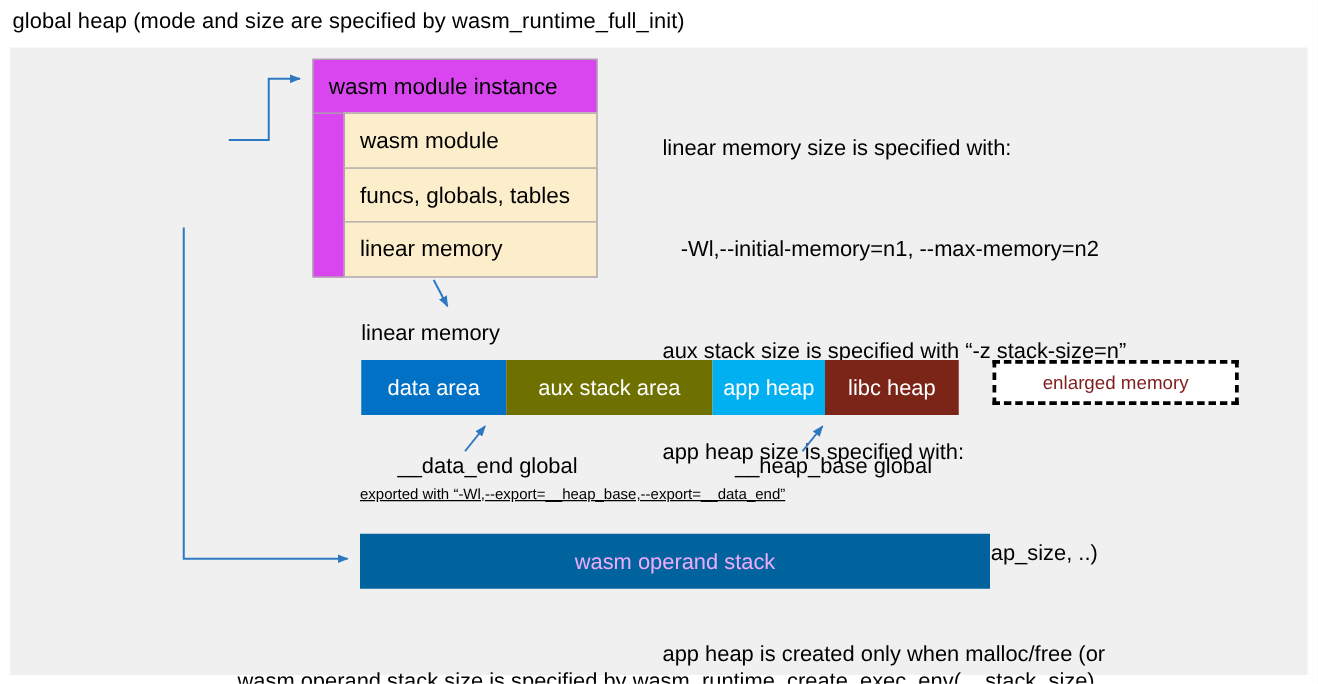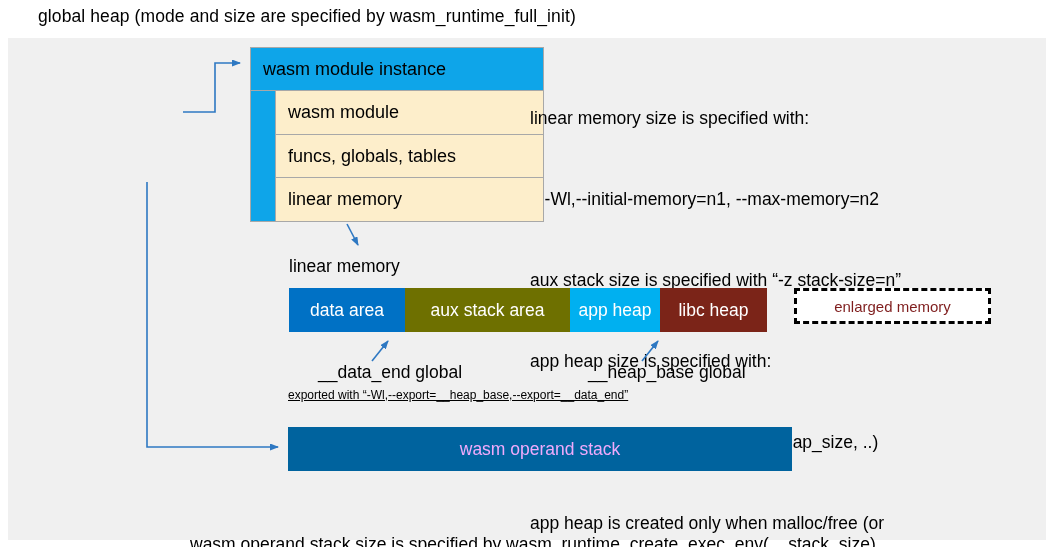--- a/index.html
+++ b/index.html
@@ -1,33 +1,33 @@
 <!DOCTYPE html>
 <html><head>
 <meta charset="utf-8">
 <style>
   html,body { margin:0; padding:0; background:#ffffff; }
   body { width:1054px; height:547px; font-family:"Liberation Sans", sans-serif; color:#000; }
   .stage { position:relative; width:1054px; height:547px; overflow:hidden; }
 
-  .title { position:absolute; left:10px; top:6px; font-size:17.5px; letter-spacing:.1px;margin-left:28px; }
+  .title { position:absolute; left:10px; top:6px; font-size:17.5px; letter-spacing:.1px; }
 
   .panel { position:absolute; left:8px; top:38px; width:1038px; height:502px; background:#f0f0f0; }
 
   .box { position:absolute; border:1px solid #a8a8a8; box-sizing:border-box; }
   .box .hdr { box-sizing:border-box; border-bottom:1px solid #a8a8a8; display:flex; align-items:center; padding-left:12px; font-size:18px; }
   .box .rows { position:absolute; left:24px; right:-1px; bottom:-1px; display:flex; flex-direction:column; }
   .box .row { flex:1; box-sizing:border-box; border:1px solid #a8a8a8; margin-top:-1px; display:flex; align-items:center; padding-left:12px; font-size:18px; }
 
   .exec { left:28px; top:48px; width:168px; height:133px; background:#fbdac4; }
   .exec .hdr { height:41px; }
   .exec .rows { top:41px; }
   .exec .row { background:#fbdac4; }
 
-  .minst { left:250px; top:47px; width:294px; height:175px; background:#0ea5e9; }
+  .minst { left:250px; top:47px; width:228px; height:175px; background:#d946ef; }
   .minst .hdr { height:43px; }
   .minst .rows { top:43px; }
   .minst .row { background:#fdeecb; }
 
   .notes-right { position:absolute; left:530px; top:51px; font-size:17.5px; line-height:27px; white-space:pre-wrap; }
   .notes-bottom { position:absolute; left:190px; top:479px; font-size:17.5px; line-height:26px; white-space:pre-wrap; }
 
   .lm-label { position:absolute; left:289px; top:256px; font-size:17.5px; }
 
   .membar { position:absolute; left:289px; top:288px; height:44px; display:flex; }

